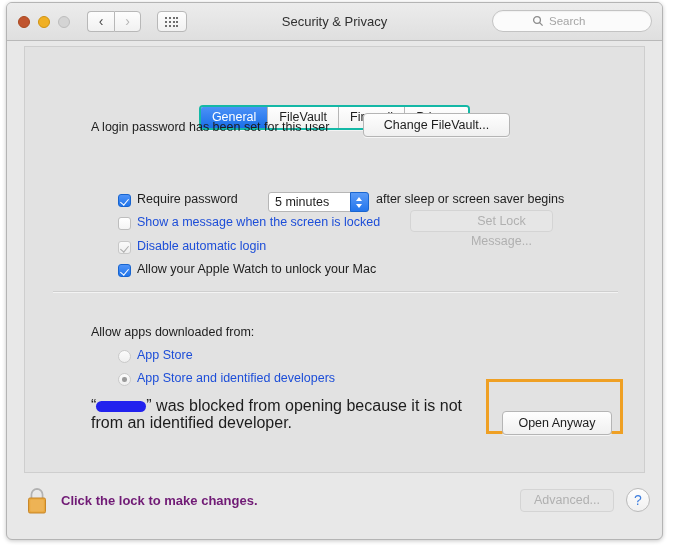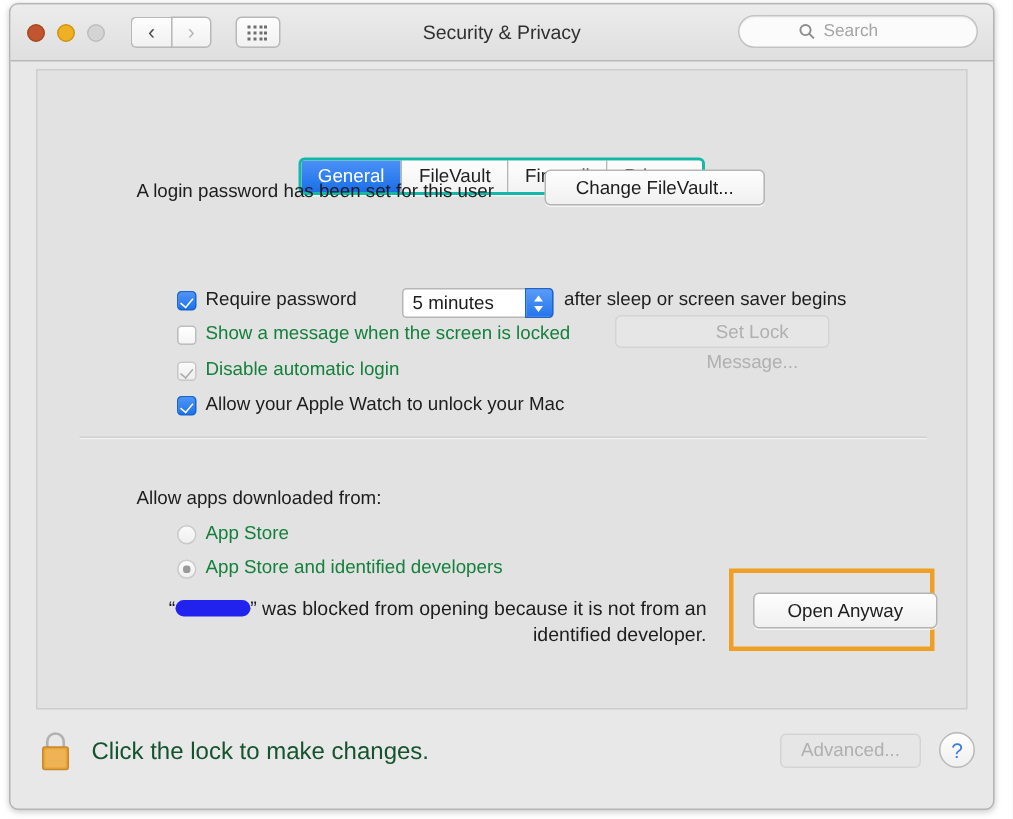--- a/index.html
+++ b/index.html
@@ -167,21 +167,21 @@
     border: 1px solid #cecece;
     box-sizing: border-box;
   }
 
   .lbl {
     position: absolute;
     font-size: 12.5px;
     color: #1d1d1d;
     white-space: nowrap;
   }
-  .lbl.dim { color: #15803d; }
+  .lbl.dim { color: #1d4ed8; }
 
   
   .cb {
     position: absolute;
     width: 13px;
     height: 13px;
     border-radius: 3px;
     box-sizing: border-box;
   }
   .cb.on {
@@ -317,35 +317,34 @@
     top: 332px;
     width: 137px;
     height: 55px;
     border: 3px solid #efa024;
     box-sizing: border-box;
   }
 
   #open-anyway {
     position: absolute;
     left: 13px;
-    top: 13px;
-    width: 123px;
+    top: 29px;
+    width: 110px;
     height: 24px;
     line-height: 22px;
   }
 
   .blockmsg {
     position: absolute;
     left: 66px;
     top: 350px;
     width: 380px;
-    font-size: 13px;
+    font-size: 16px;
     color: #1d1d1d;
     line-height: 17px;
-    text-align: right;
   }
   .redact {
     display: inline-block;
     width: 50px;
     height: 11px;
     background: #2222ee;
     border-radius: 7px;
     vertical-align: -1px;
   }
 
@@ -355,22 +354,23 @@
     position: absolute;
     left: 18px;
     top: 14px;
     width: 24px;
     height: 30px;
   }
   #lock-text {
     position: absolute;
     left: 54px;
     top: 22px;
-    font-size: 16px;
-    color: #14532d;
+    font-size: 13px;
+    color: #701a75;
+    font-weight: bold;
   }
   #advanced-btn {
     position: absolute;
     right: 48px;
     top: 18px;
     width: 94px;
     height: 23px;
     line-height: 21px;
   }
   #help-btn {

